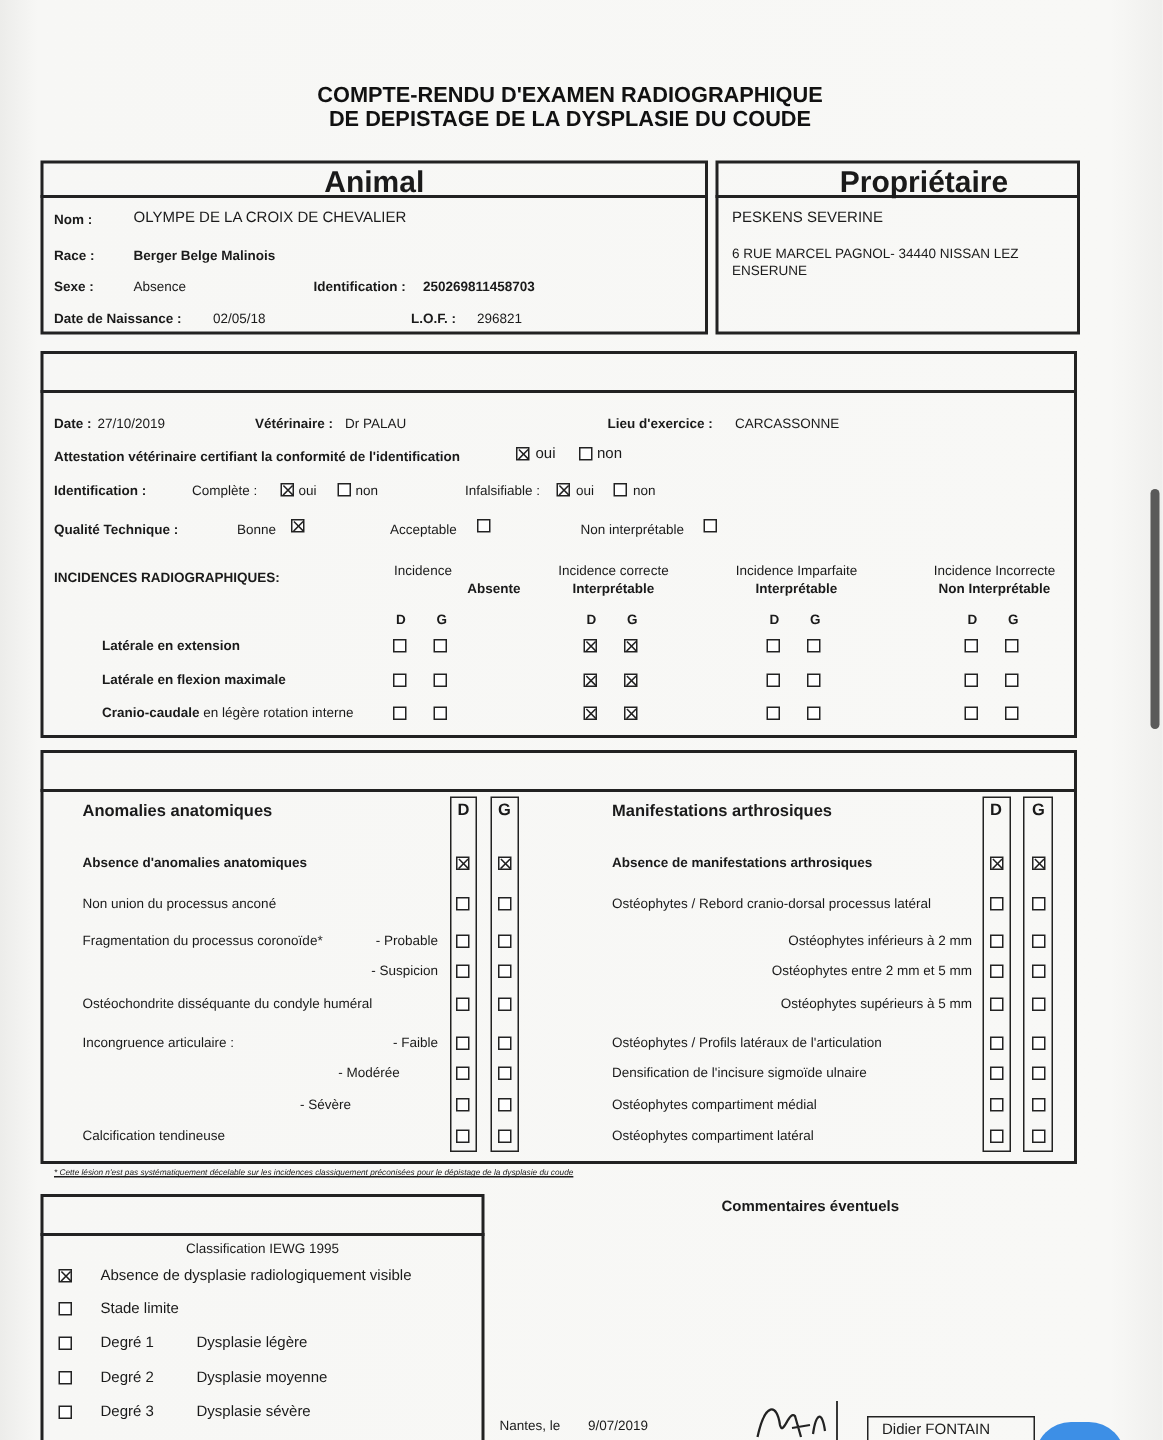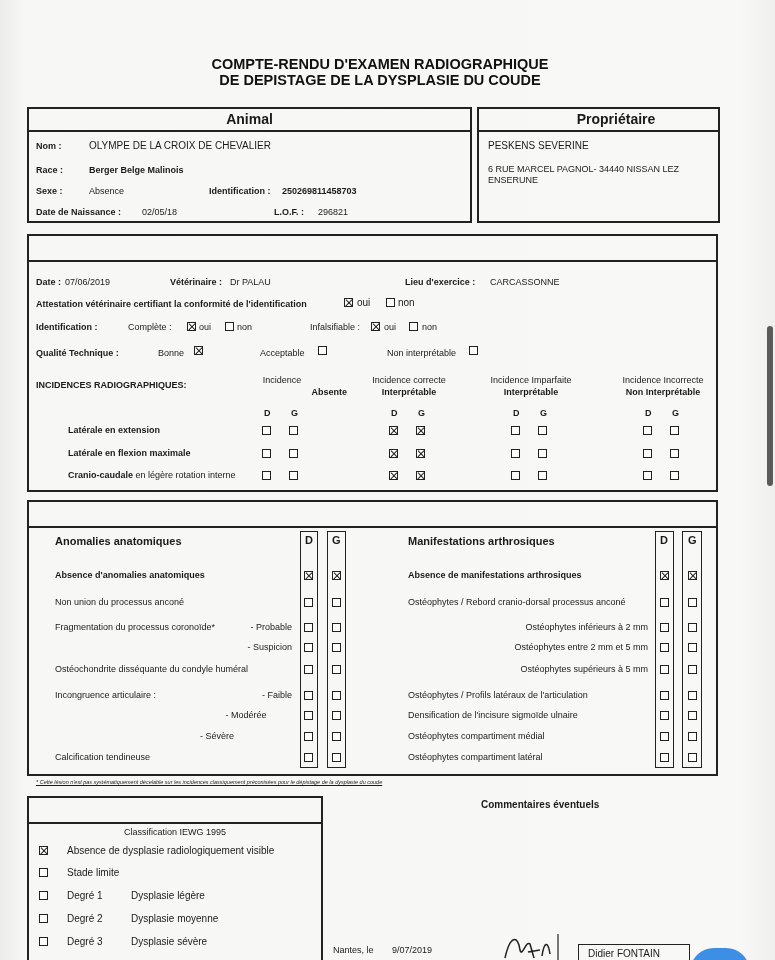--- a/index.html
+++ b/index.html
@@ -12,21 +12,21 @@
   }
   .page {
     position: absolute; left: 0; top: 0; width: 775px; height: 960px;
     background: linear-gradient(90deg, #ececea 0px, #f7f7f5 25px, #f8f8f6 740px, #efefed 775px);
   }
   .abs { position: absolute; white-space: nowrap; }
   .title {
     left: 0; width: 760px; text-align: center; font-weight: bold; font-size: 14.5px; color: #111;
   }
   .box { position: absolute; border: 2px solid #222; }
-  .box-title { position: absolute; font-weight: bold; font-size: 14px; text-align: center; }
+  .box-title { position: absolute; font-weight: bold; font-size: 20px; text-align: center; }
   .hline { position: absolute; height: 2px; background: #222; }
   .s9 { font-size: 9px; }
   .s10 { font-size: 10px; }
   .s11 { font-size: 11px; }
   .b { font-weight: bold; }
   .cb {
     position: absolute; width: 9px; height: 9px; border: 1.4px solid #222; background: #fff;
   }
   .cb.checked::before, .cb.checked::after {
     content: ""; position: absolute; left: 50%; top: 50%; width: 9px; height: 1.3px; background: #222;
@@ -71,21 +71,21 @@
   <div class="hline" style="left:477px; top:130px; width:243px;"></div>
   <div class="box-title" style="left:477px; top:111px; width:278px;">Propriétaire</div>
   <div class="abs s10" style="left:488px; top:140px;">PESKENS SEVERINE</div>
   <div class="abs s9" style="left:488px; top:164px;">6 RUE MARCEL PAGNOL- 34440 NISSAN LEZ</div>
   <div class="abs s9" style="left:488px; top:175px;">ENSERUNE</div>
 
   <div class="box" style="left:27px; top:234px; width:691px; height:258px;"></div>
   <div class="hline" style="left:27px; top:260px; width:691px;"></div>
 
   <div class="abs s9 b" style="left:36px; top:277px;">Date :</div>
-  <div class="abs s9" style="left:65px; top:277px;">07/06/2019</div>
+  <div class="abs s9" style="left:65px; top:277px;">27/10/2019</div>
   <div class="abs s9 b" style="left:170px; top:277px;">Vétérinaire :</div>
   <div class="abs s9" style="left:230px; top:277px;">Dr PALAU</div>
   <div class="abs s9 b" style="left:405px; top:277px;">Lieu d'exercice :</div>
   <div class="abs s9" style="left:490px; top:277px;">CARCASSONNE</div>
 
   <div class="abs s9 b" style="left:36px; top:299px;">Attestation vétérinaire certifiant la conformité de l'identification</div>
   <div class="cb checked" style="left:344px; top:298px;"></div>
   <div class="abs s10" style="left:357px; top:297px;">oui</div>
   <div class="cb" style="left:386px; top:298px;"></div>
   <div class="abs s10" style="left:398px; top:297px;">non</div>
@@ -202,21 +202,21 @@
       <div class="cb" style="left:304px;top:732px;"></div>
       <div class="cb" style="left:332px;top:732px;"></div>
       <div class="abs s9" style="left:55px;top:752px;">Calcification tendineuse</div>
       <div class="cb" style="left:304px;top:753px;"></div>
       <div class="cb" style="left:332px;top:753px;"></div>
     </div>
   <div id="manifestations-rows">
       <div class="abs s9 b" style="left:408px;top:570px;">Absence de manifestations arthrosiques</div>
       <div class="cb checked" style="left:660px;top:571px;"></div>
       <div class="cb checked" style="left:688px;top:571px;"></div>
-      <div class="abs s9" style="left:408px;top:597px;">Ostéophytes / Rebord cranio-dorsal processus anconé</div>
+      <div class="abs s9" style="left:408px;top:597px;">Ostéophytes / Rebord cranio-dorsal processus latéral</div>
       <div class="cb" style="left:660px;top:598px;"></div>
       <div class="cb" style="left:688px;top:598px;"></div>
       <div class="abs s9" style="left:400px;width:248px;text-align:right;top:622px;">Ostéophytes inférieurs à 2 mm</div>
       <div class="cb" style="left:660px;top:623px;"></div>
       <div class="cb" style="left:688px;top:623px;"></div>
       <div class="abs s9" style="left:400px;width:248px;text-align:right;top:642px;">Ostéophytes entre 2 mm et 5 mm</div>
       <div class="cb" style="left:660px;top:643px;"></div>
       <div class="cb" style="left:688px;top:643px;"></div>
       <div class="abs s9" style="left:400px;width:248px;text-align:right;top:664px;">Ostéophytes supérieurs à 5 mm</div>
       <div class="cb" style="left:660px;top:665px;"></div>

